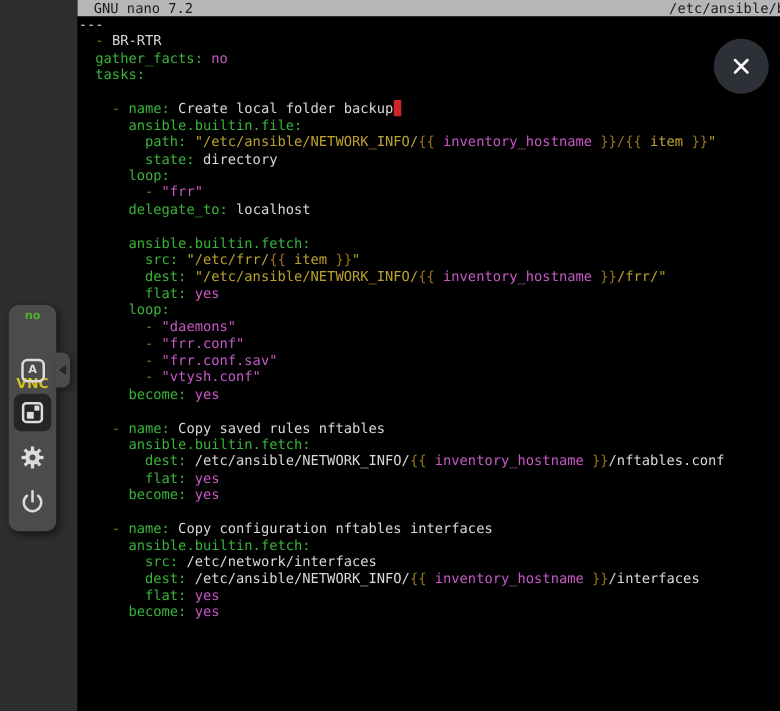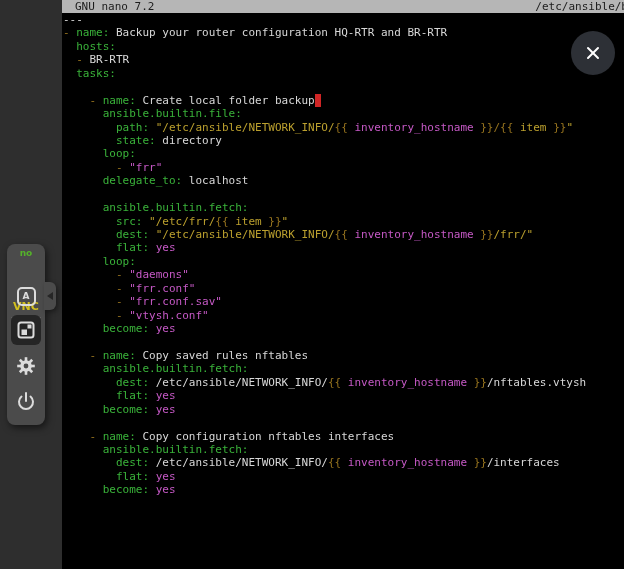--- a/index.html
+++ b/index.html
@@ -68,23 +68,22 @@
 
   <div class="vnc-bg"></div>
 
   <div class="terminal">
     <div class="nano-titlebar">
       <span class="nano-title">GNU nano 7.2</span>
       <span class="nano-filepath">/etc/ansible/b</span>
     </div>
     <div class="editor" id="editor">
         <div class="line"><span class="c-w">---</span></div>
-        <div class="line"><span class="c-o">- </span><span class="c-g">name:</span><span class="c-w"> Backup your router configuration HQ-RTR and BR-RTR</span></div>
-        <div class="line"><span class="c-w">  </span><span class="c-g">hosts:</span></div>
         <div class="line"><span class="c-o">  - </span><span class="c-w">BR-RTR</span></div>
+        <div class="line"><span class="c-w">  </span><span class="c-g">gather_facts:</span><span class="c-w"> </span><span class="c-m">no</span></div>
         <div class="line"><span class="c-w">  </span><span class="c-g">tasks:</span></div>
         <div class="line"></div>
         <div class="line"><span class="c-o">    - </span><span class="c-g">name:</span><span class="c-w"> Create local folder backup</span><span class="c-cur"> </span></div>
         <div class="line"><span class="c-w">      </span><span class="c-g">ansible.builtin.file:</span></div>
         <div class="line"><span class="c-w">        </span><span class="c-g">path:</span><span class="c-w"> </span><span class="c-y">"/etc/ansible/NETWORK_INFO/</span><span class="c-o">{{</span><span class="c-m"> inventory_hostname </span><span class="c-o">}}/{{</span><span class="c-y"> item </span><span class="c-o">}}</span><span class="c-y">"</span></div>
         <div class="line"><span class="c-w">        </span><span class="c-g">state:</span><span class="c-w"> directory</span></div>
         <div class="line"><span class="c-w">      </span><span class="c-g">loop:</span></div>
         <div class="line"><span class="c-o">        - </span><span class="c-m">"frr"</span></div>
         <div class="line"><span class="c-w">      </span><span class="c-g">delegate_to:</span><span class="c-w"> localhost</span></div>
         <div class="line"></div>
@@ -94,26 +93,27 @@
         <div class="line"><span class="c-w">        </span><span class="c-g">flat:</span><span class="c-w"> </span><span class="c-m">yes</span></div>
         <div class="line"><span class="c-w">      </span><span class="c-g">loop:</span></div>
         <div class="line"><span class="c-o">        - </span><span class="c-m">"daemons"</span></div>
         <div class="line"><span class="c-o">        - </span><span class="c-m">"frr.conf"</span></div>
         <div class="line"><span class="c-o">        - </span><span class="c-m">"frr.conf.sav"</span></div>
         <div class="line"><span class="c-o">        - </span><span class="c-m">"vtysh.conf"</span></div>
         <div class="line"><span class="c-w">      </span><span class="c-g">become:</span><span class="c-w"> </span><span class="c-m">yes</span></div>
         <div class="line"></div>
         <div class="line"><span class="c-o">    - </span><span class="c-g">name:</span><span class="c-w"> Copy saved rules nftables</span></div>
         <div class="line"><span class="c-w">      </span><span class="c-g">ansible.builtin.fetch:</span></div>
-        <div class="line"><span class="c-w">        </span><span class="c-g">dest:</span><span class="c-w"> /etc/ansible/NETWORK_INFO/</span><span class="c-o">{{</span><span class="c-m"> inventory_hostname </span><span class="c-o">}}</span><span class="c-w">/nftables.vtysh</span></div>
+        <div class="line"><span class="c-w">        </span><span class="c-g">dest:</span><span class="c-w"> /etc/ansible/NETWORK_INFO/</span><span class="c-o">{{</span><span class="c-m"> inventory_hostname </span><span class="c-o">}}</span><span class="c-w">/nftables.conf</span></div>
         <div class="line"><span class="c-w">        </span><span class="c-g">flat:</span><span class="c-w"> </span><span class="c-m">yes</span></div>
         <div class="line"><span class="c-w">      </span><span class="c-g">become:</span><span class="c-w"> </span><span class="c-m">yes</span></div>
         <div class="line"></div>
         <div class="line"><span class="c-o">    - </span><span class="c-g">name:</span><span class="c-w"> Copy configuration nftables interfaces</span></div>
         <div class="line"><span class="c-w">      </span><span class="c-g">ansible.builtin.fetch:</span></div>
+        <div class="line"><span class="c-w">        </span><span class="c-g">src:</span><span class="c-w"> /etc/network/interfaces</span></div>
         <div class="line"><span class="c-w">        </span><span class="c-g">dest:</span><span class="c-w"> /etc/ansible/NETWORK_INFO/</span><span class="c-o">{{</span><span class="c-m"> inventory_hostname </span><span class="c-o">}}</span><span class="c-w">/interfaces</span></div>
         <div class="line"><span class="c-w">        </span><span class="c-g">flat:</span><span class="c-w"> </span><span class="c-m">yes</span></div>
         <div class="line"><span class="c-w">      </span><span class="c-g">become:</span><span class="c-w"> </span><span class="c-m">yes</span></div>
       </div>
   </div>
 
   <div class="control-bar">
     <div class="logo">
       <span class="logo-top">no</span>
       <span class="logo-bottom">VNC</span>

